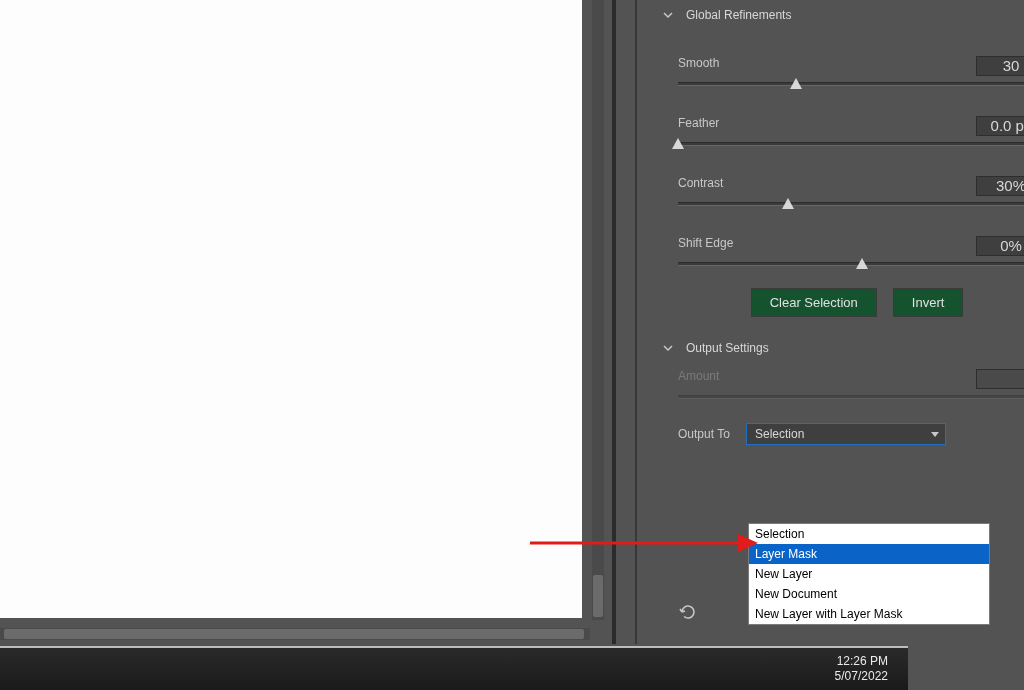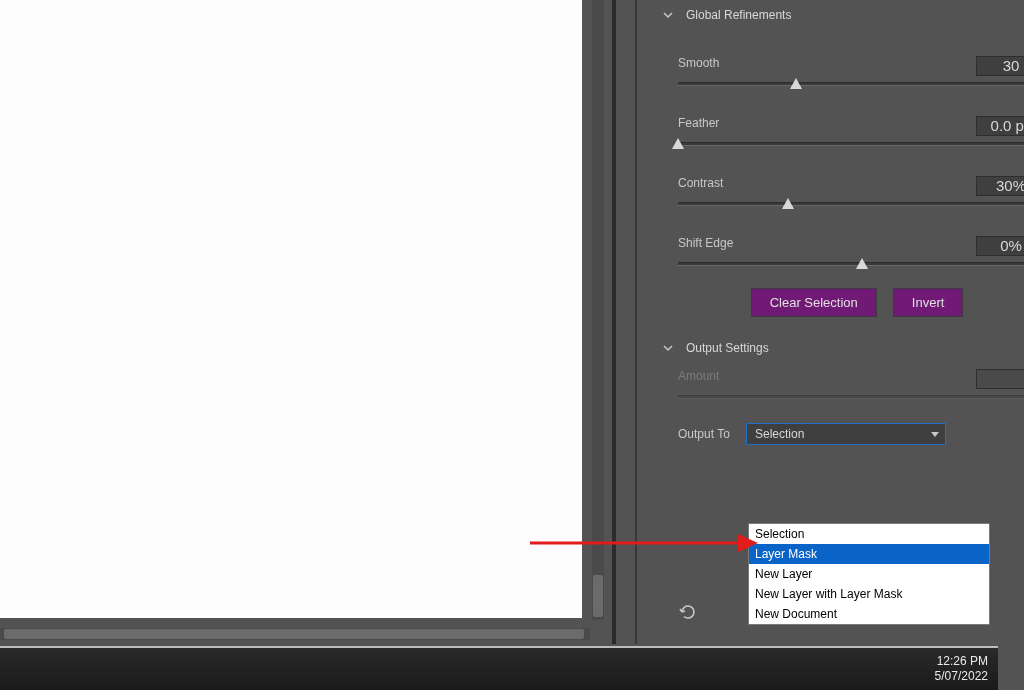--- a/index.html
+++ b/index.html
@@ -138,21 +138,21 @@
     line-height: 18px;
     font-size: 15px;
   }
   .btn-row {
     display: flex;
     gap: 16px;
     justify-content: center;
     margin: 22px 0 16px 0;
   }
   .btn {
-    background: #701a75;
+    background: #14532d;
     border: 1px solid #3a3a3a;
     color: #e0e0e0;
     padding: 6px 18px;
     font-size: 13px;
     cursor: pointer;
   }
   .checkbox-row {
     display: flex;
     align-items: center;
     margin: 10px 0 10px 44px;
@@ -232,30 +232,30 @@
     top: 240px;
     width: 10px;
     height: 360px;
     background: #6b6b6b;
     border-radius: 2px;
   }
   .taskbar {
     position: absolute;
     left: 0;
     bottom: 0;
-    width: 998px;
+    width: 908px;
     height: 44px;
     background: linear-gradient(#2a2a2a,#1a1a1a);
     border-top: 2px solid #bdbdbd;
     display: flex;
     justify-content: flex-end;
     align-items: center;
     color: #eaeaea;
     font-size: 12px;
-    padding-right: 10px;
+    padding-right: 20px;
   }
   .taskbar-time { text-align: right; line-height: 15px; }
   .arrow-annot {
     position: absolute;
     left: 520px;
     top: 526px;
     width: 240px;
     height: 34px;
     pointer-events: none;
     z-index: 20;
@@ -367,22 +367,22 @@
 
   <div class="panel-scroll">
     <div class="panel-scroll-thumb"></div>
   </div>
 </div>
 
 <div class="dropdown" id="dropdown" style="left:748px; top:523px;">
     <div class="dropdown-item">Selection</div>
     <div class="dropdown-item selected">Layer Mask</div>
     <div class="dropdown-item">New Layer</div>
+    <div class="dropdown-item">New Document</div>
     <div class="dropdown-item">New Layer with Layer Mask</div>
-    <div class="dropdown-item">New Document</div>
   </div>
 
 <svg class="arrow-annot" viewBox="0 0 240 34">
   <line x1="10" y1="17" x2="218" y2="17" stroke="#e21b1b" stroke-width="3"></line>
   <polygon points="218,8 238,17 218,26" fill="#e21b1b"></polygon>
 </svg>
 
 <div class="taskbar">
   <div class="taskbar-time">
     <div>12:26 PM</div>

